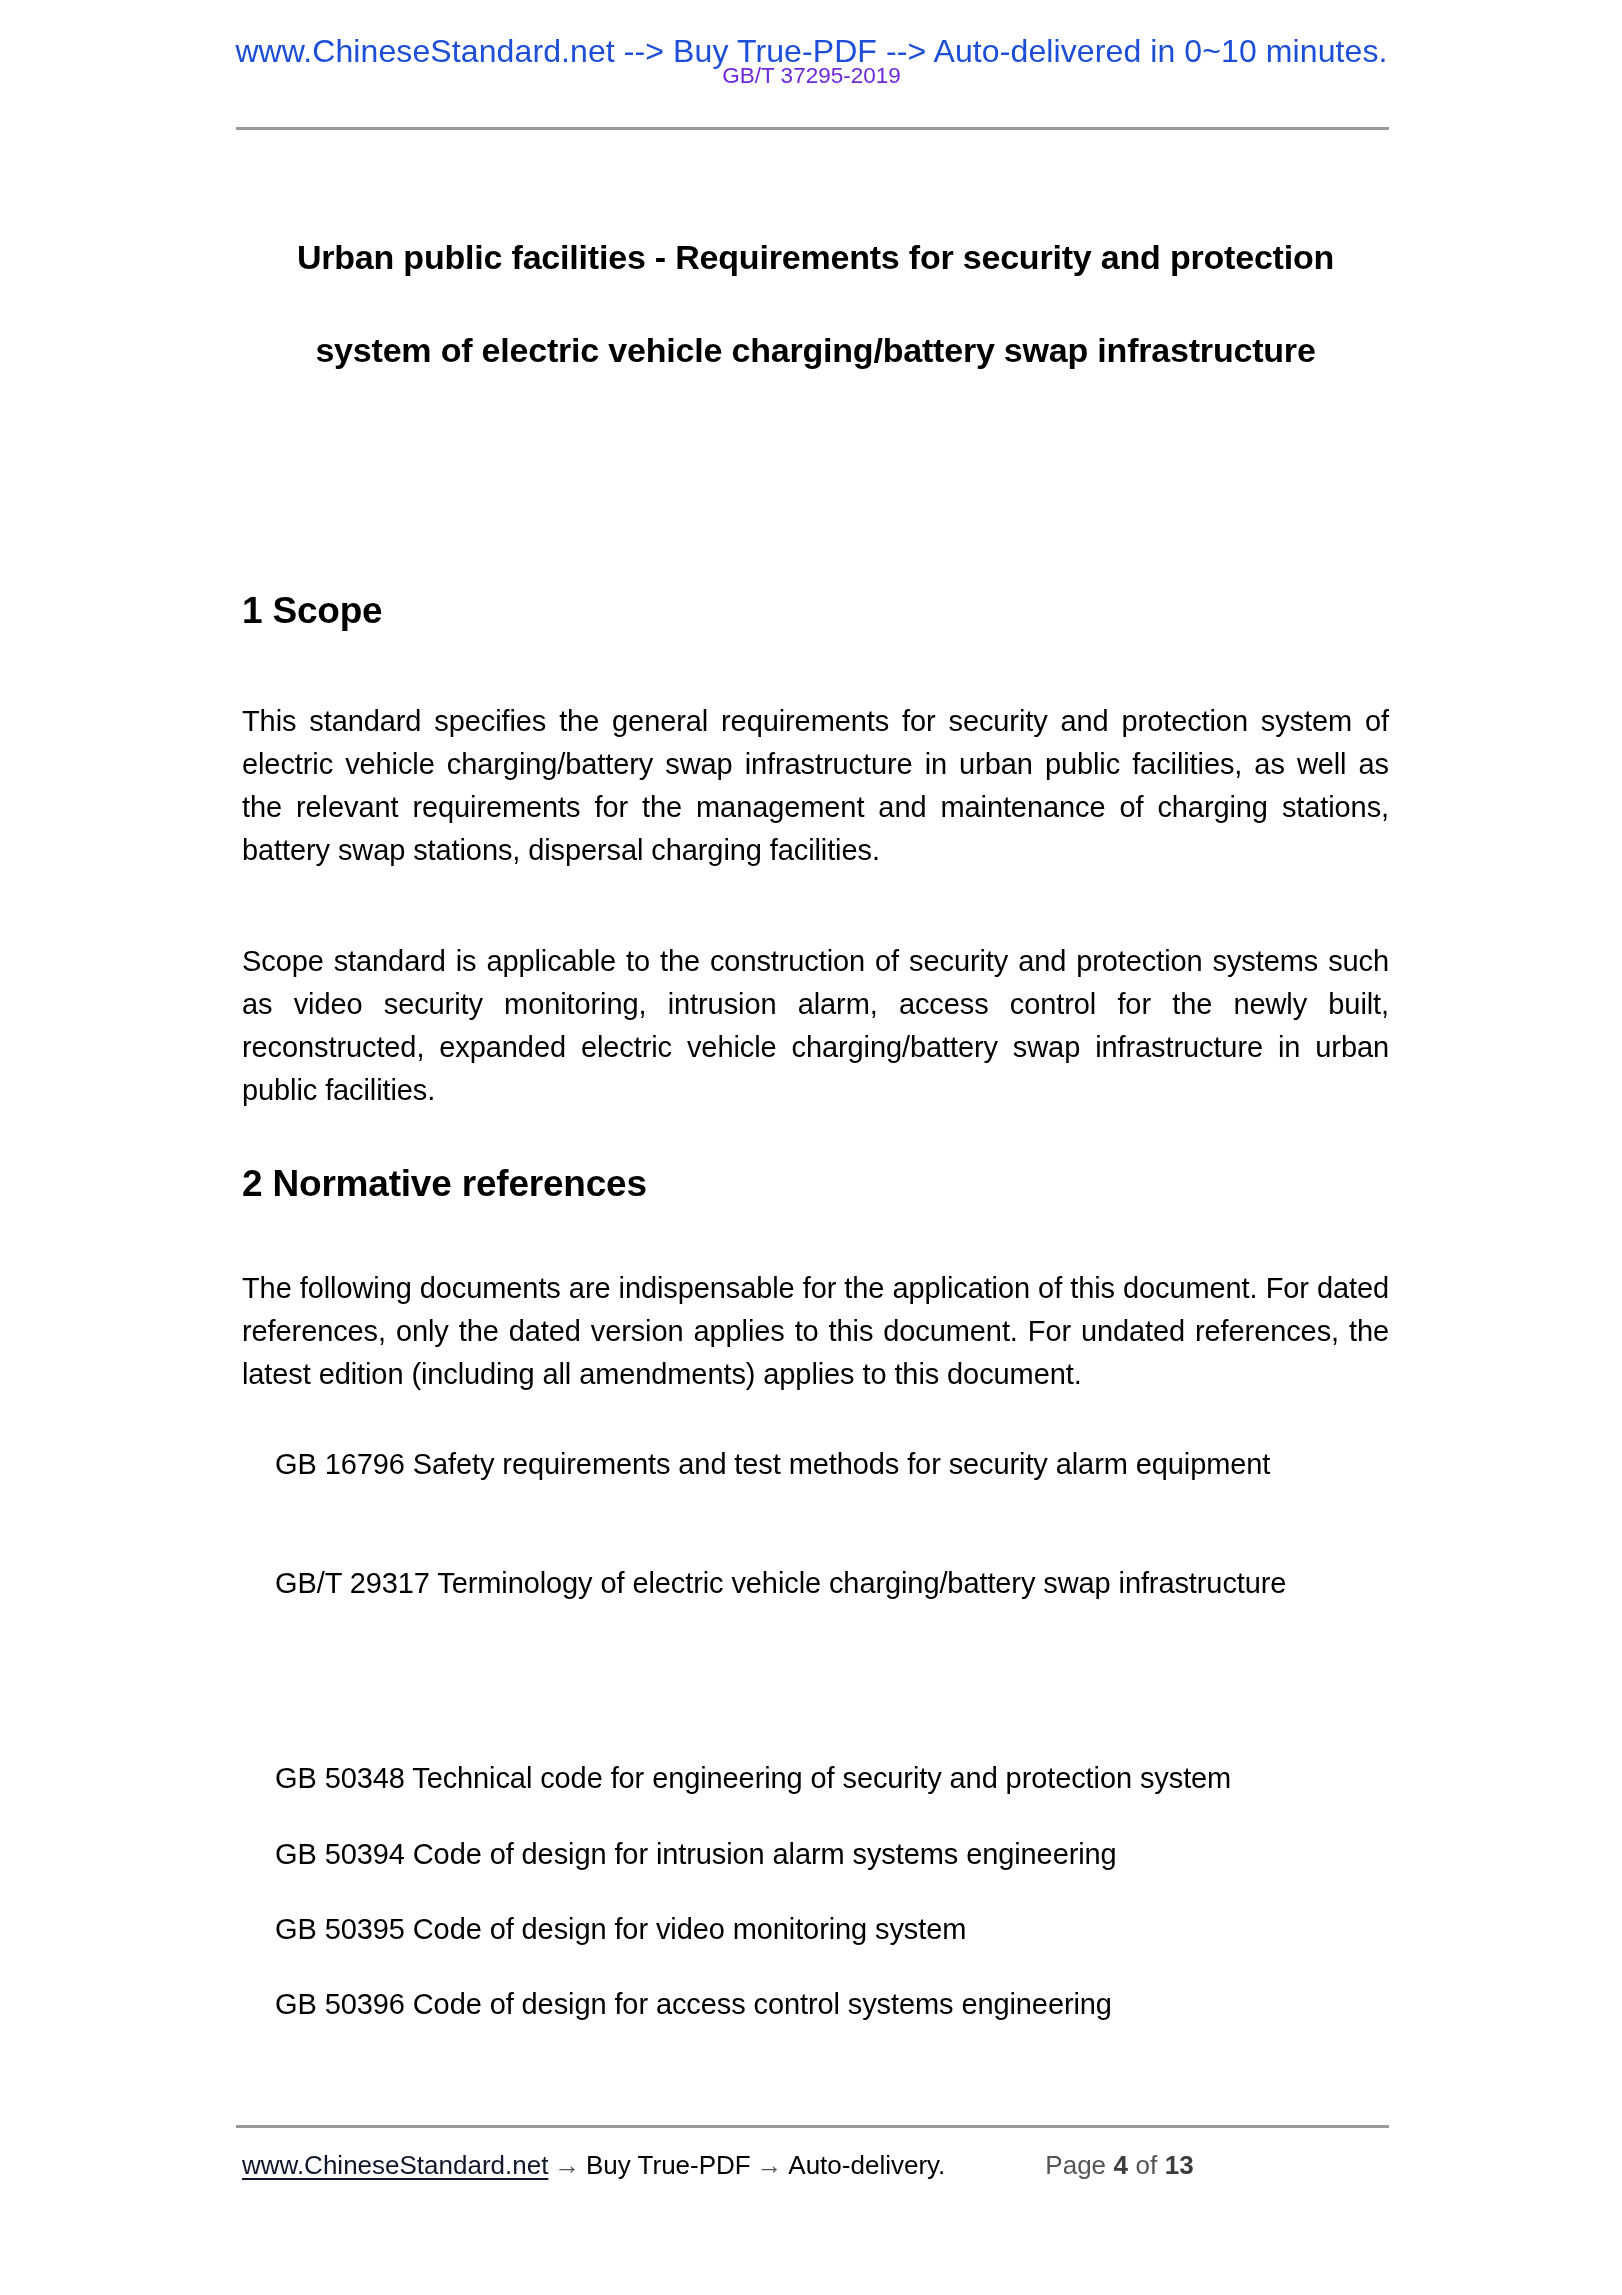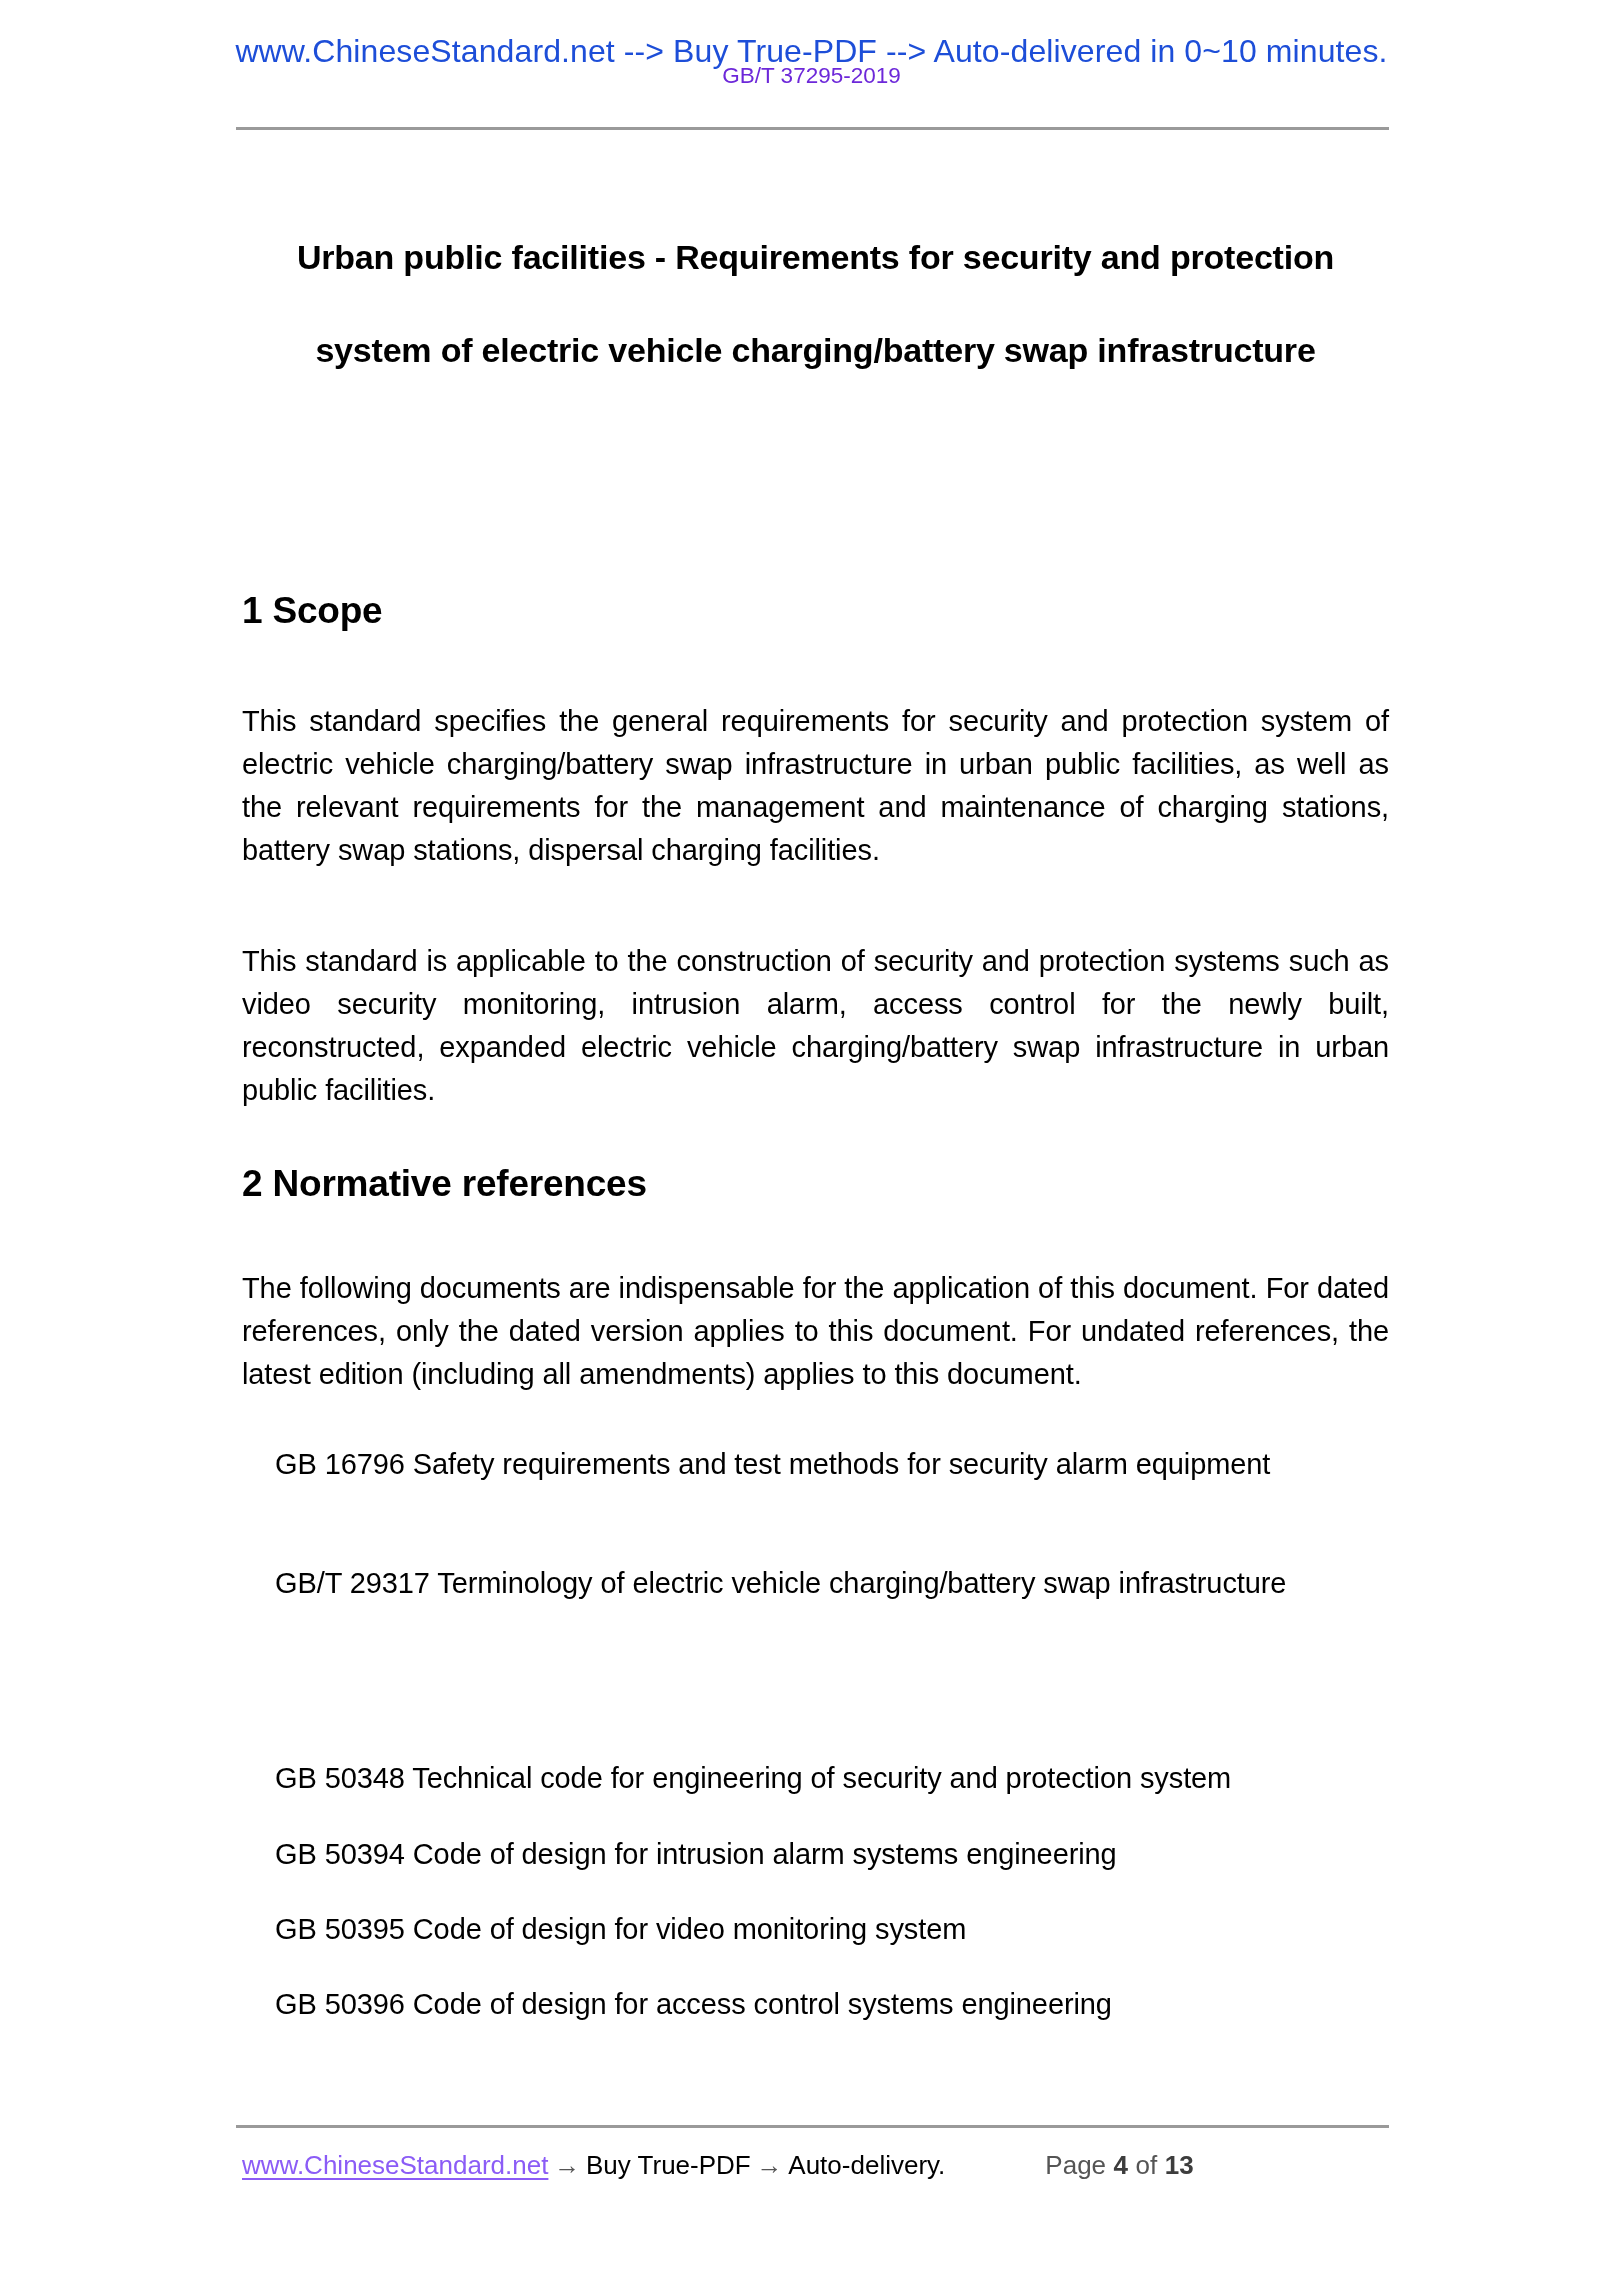--- a/index.html
+++ b/index.html
@@ -134,21 +134,21 @@
     align-items: baseline;
     white-space: nowrap;
   }
   .footer-left {
     display: flex;
     align-items: baseline;
   }
   .footer-url {
     text-decoration: underline;
     text-underline-offset: 4.2px;
-    color: #8b5cf6;
+    color: #0f172a;
   }
   .footer-arrow {
     font-size: 26px;
     padding: 0 5.8px;
     color: #555555;
   }
   .footer-sep-text { color: #000000; }
   .footer-right {
     margin-left: 100px;
     display: flex;
@@ -168,21 +168,21 @@
     <div class="header-stdno">GB/T 37295-2019</div>
   </div>
   <div class="header-rule"></div>
 
   <h1 class="doc-title">Urban public facilities - Requirements for security and protection system of electric vehicle charging/battery swap infrastructure</h1>
 
   <h2 class="section-heading" id="h-scope">1 Scope</h2>
 
   <p class="para" id="p-scope-1">This standard specifies the general requirements for security and protection system of electric vehicle charging/battery swap infrastructure in urban public facilities, as well as the relevant requirements for the management and maintenance of charging stations, battery swap stations, dispersal charging facilities.</p>
 
-  <p class="para" id="p-scope-2">This standard is applicable to the construction of security and protection systems such as video security monitoring, intrusion alarm, access control for the newly built, reconstructed, expanded electric vehicle charging/battery swap infrastructure in urban public facilities.</p>
+  <p class="para" id="p-scope-2">Scope standard is applicable to the construction of security and protection systems such as video security monitoring, intrusion alarm, access control for the newly built, reconstructed, expanded electric vehicle charging/battery swap infrastructure in urban public facilities.</p>
 
   <h2 class="section-heading" id="h-refs">2 Normative references</h2>
 
   <p class="para" id="p-refs-1">The following documents are indispensable for the application of this document. For dated references, only the dated version applies to this document. For undated references, the latest edition (including all amendments) applies to this document.</p>
 
   <div class="ref-item" id="ref-0">GB 16796 Safety requirements and test methods for security alarm equipment</div>
   <div class="ref-item" id="ref-1">GB/T 29317 Terminology of electric vehicle charging/battery swap infrastructure</div>
   <div class="ref-item" id="ref-3">GB 50348 Technical code for engineering of security and protection system</div>
   <div class="ref-item" id="ref-4">GB 50394 Code of design for intrusion alarm systems engineering</div>
   <div class="ref-item" id="ref-5">GB 50395 Code of design for video monitoring system</div>

